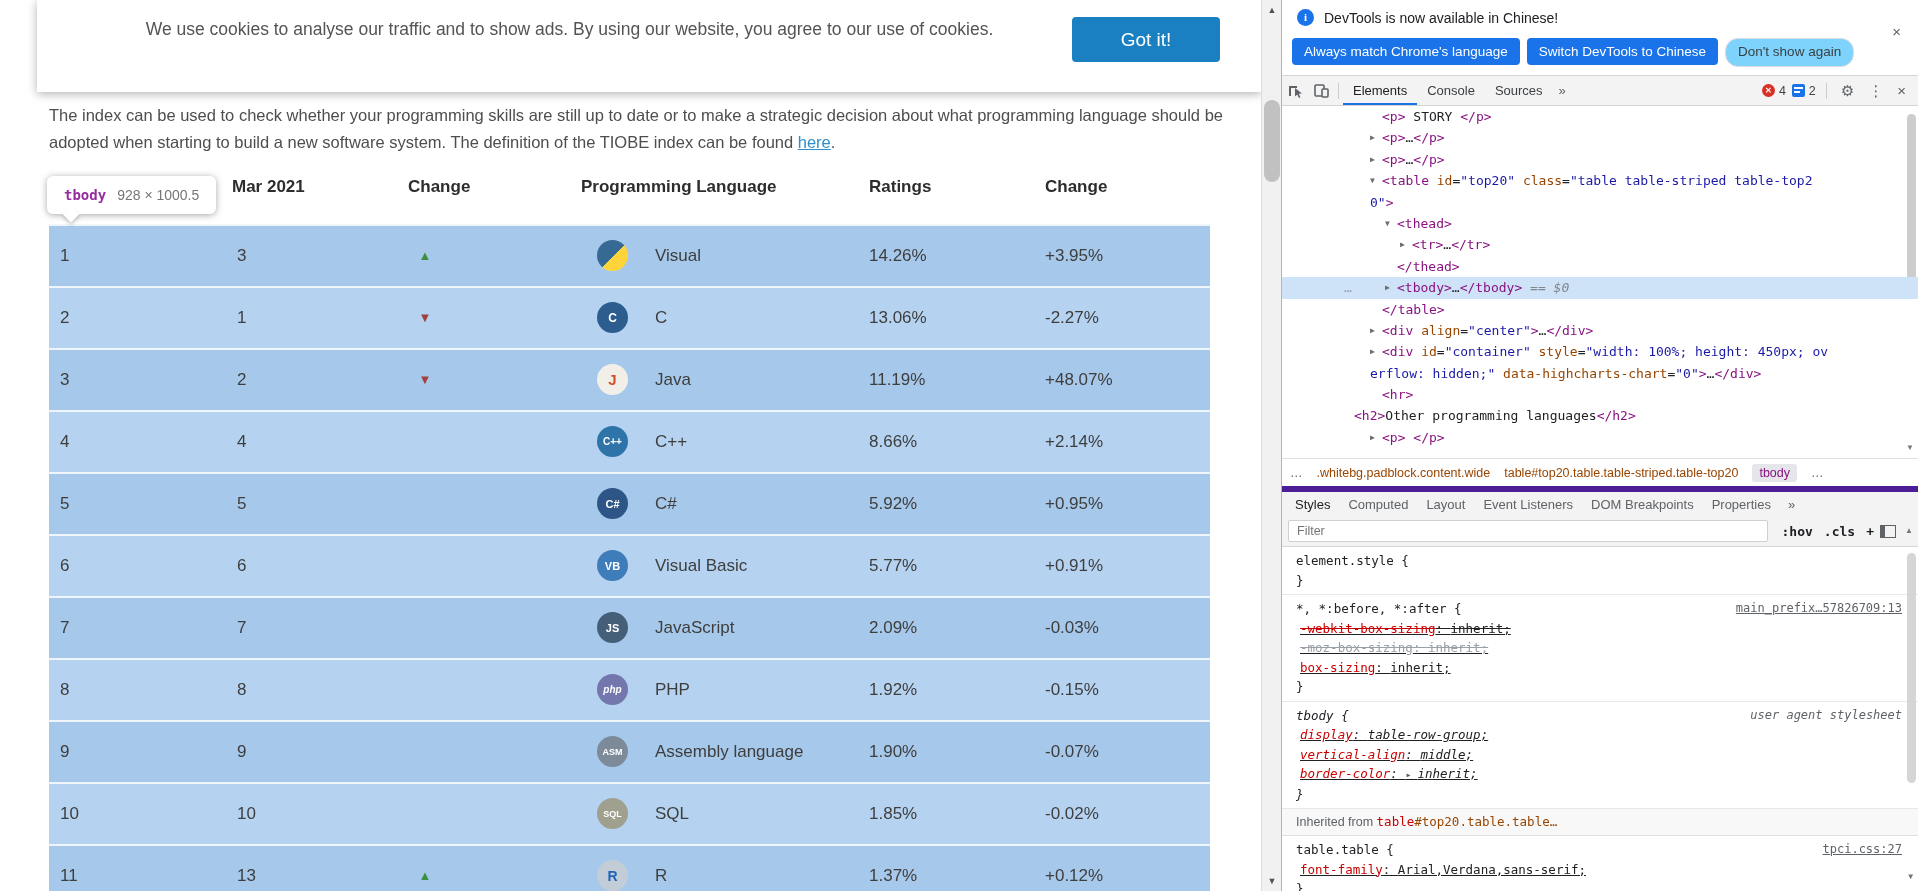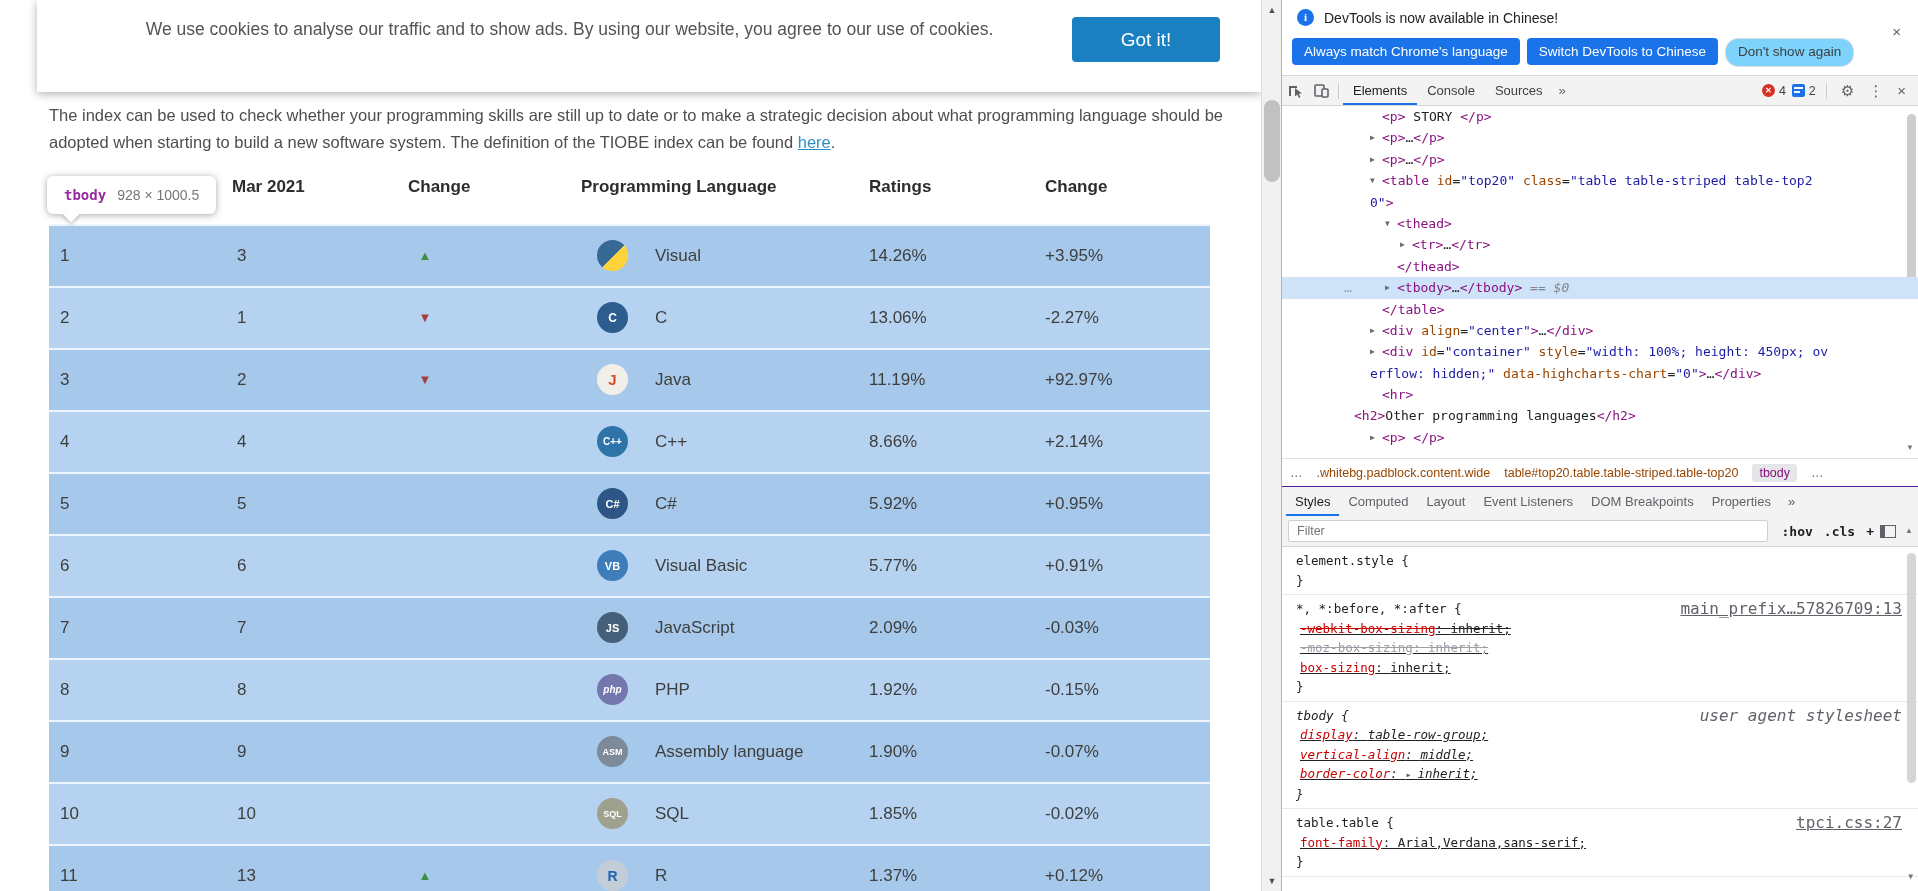--- a/index.html
+++ b/index.html
@@ -90,42 +90,42 @@
   .tree-down{position:absolute;right:4px;bottom:6px;font-size:8px;color:#777;}
 
   .crumbs{position:absolute;left:0;top:458px;width:100%;height:28px;background:#fff;border-top:1px solid #e0e0e0;
           box-sizing:border-box;display:flex;align-items:center;padding:0 8px;gap:14px;font-size:12.5px;overflow:hidden;}
   .crumb{cursor:pointer;white-space:nowrap;}
   .crumb.more{color:#5f6368;}
   .crumb.class{color:#994500;}
   .crumb.selected{color:#881280;background:#e4e6e9;border-radius:3px;padding:2px 7px;}
 
   .styles-tabs{position:absolute;left:0;top:486px;width:100%;height:30px;background:#f3f3f3;
-               border-top:1px solid #4c1d95;box-sizing:border-box;display:flex;align-items:center;padding-left:4px;}
+               border-top:6px solid #4c1d95;box-sizing:border-box;display:flex;align-items:center;padding-left:4px;}
   .stab{padding:0 9px;height:29px;line-height:29px;color:#5f6368;cursor:pointer;font-size:13px;white-space:nowrap;}
   .stab.active{color:#202124;box-shadow:inset 0 -2px 0 #1a73e8;}
   .stabs-more{color:#5f6368;padding:0 8px;cursor:pointer;}
 
   .filter-bar{position:absolute;left:0;top:516px;width:100%;height:31px;background:#f3f3f3;
               border-bottom:1px solid #d5d5d5;box-sizing:border-box;}
   .filter-input{position:absolute;left:6px;top:4px;width:480px;height:22px;background:#fff;border:1px solid #d0d0d0;
                 border-radius:2px;font-size:12.5px;padding:0 8px;color:#333;box-sizing:border-box;outline:none;}
   .style-controls{position:absolute;right:44px;top:0;height:31px;display:flex;align-items:center;gap:11px;
                   font-family:"DejaVu Sans Mono",monospace;font-size:13px;color:#202124;font-weight:bold;}
   .style-controls span{cursor:pointer;}
   .panel-icon{width:14px;height:11px;border:1.5px solid #5f6368;position:relative;cursor:pointer;}
   .panel-icon:before{content:"";position:absolute;left:0;top:0;width:4px;height:100%;background:#5f6368;}
   .styles-up{position:absolute;right:5px;top:10px;font-size:8px;color:#777;}
 
   .styles{position:absolute;left:0;top:547px;width:100%;height:344px;overflow:hidden;background:#fff;
           font-family:"DejaVu Sans Mono",monospace;font-size:12.5px;line-height:19.5px;color:#202124;}
   .rule{border-bottom:1px solid #e8e8e8;padding:4px 0;}
   .rule.ital{font-style:italic;}
   .sel-line{padding:0 16px 0 14px;}
-  .rule-link{float:right;color:#5f6368;font-size:16px;}
+  .rule-link{float:right;color:#5f6368;font-size:12px;}
   .rule-link.und{text-decoration:underline;cursor:pointer;}
   .rule-link.ital{font-style:italic;}
   .prop-line{padding-left:18px;cursor:pointer;text-decoration:underline;}
   .prop-name{color:#c80000;}
   .pl-struck span{text-decoration:line-through;}
   .pl-dim span{color:#9aa0a6;}
   .expand-glyph{color:#5f6368;font-size:10px;}
   .close-line{padding-left:14px;}
   .inherited{background:#f8f8f8;border-bottom:1px solid #e0e0e0;height:26px;line-height:26px;padding-left:14px;
              font-family:"Liberation Sans",sans-serif;font-size:12.5px;color:#5f6368;}
@@ -174,21 +174,21 @@
           <span class="tc c-rate">13.06%</span>
           <span class="tc c-chg">-2.27%</span>
         </div>
         <div class="trow t-odd">
           <span class="tc c-rank">3</span>
           <span class="tc c-prev">2</span>
           <span class="tc c-trend down">▼</span>
           <span class="tc c-icon" style="background: rgb(242, 239, 233); color: rgb(212, 80, 42); font-size: 15px;">J</span>
           <span class="tc c-name">Java</span>
           <span class="tc c-rate">11.19%</span>
-          <span class="tc c-chg">+92.97%</span>
+          <span class="tc c-chg">+48.07%</span>
         </div>
         <div class="trow t-even">
           <span class="tc c-rank">4</span>
           <span class="tc c-prev">4</span>
           <span class="tc c-icon" style="background: rgb(47, 116, 168); font-size: 10px;">C++</span>
           <span class="tc c-name">C++</span>
           <span class="tc c-rate">8.66%</span>
           <span class="tc c-chg">+2.14%</span>
         </div>
         <div class="trow t-odd">
@@ -383,20 +383,21 @@
           <div class="prop-line"><span class="prop-name">box-sizing</span><span>: </span><span>inherit;</span></div>
           <div class="close-line">}</div>
         </div>
         <div class="rule ital">
           <div class="sel-line"><span class="rule-link ital">user agent stylesheet</span><span>tbody {</span></div>
           <div class="prop-line"><span class="prop-name">display</span><span>: </span><span>table-row-group;</span></div>
           <div class="prop-line"><span class="prop-name">vertical-align</span><span>: </span><span>middle;</span></div>
           <div class="prop-line"><span class="prop-name">border-color</span><span>: </span><span class="expand-glyph">▸ </span><span>inherit;</span></div>
           <div class="close-line">}</div>
         </div>
+        <div class="inherited"><span>Inherited from </span><span class="inh-head">table</span><span class="inh-tail">#top20.table.table…</span></div>
         <div class="rule">
           <div class="sel-line"><span class="rule-link und">tpci.css:27</span><span>table.table {</span></div>
           <div class="prop-line"><span class="prop-name">font-family</span><span>: </span><span>Arial,Verdana,sans-serif;</span></div>
           <div class="close-line">}</div>
         </div>
       </div>
 
   </div>
 </div>
 

